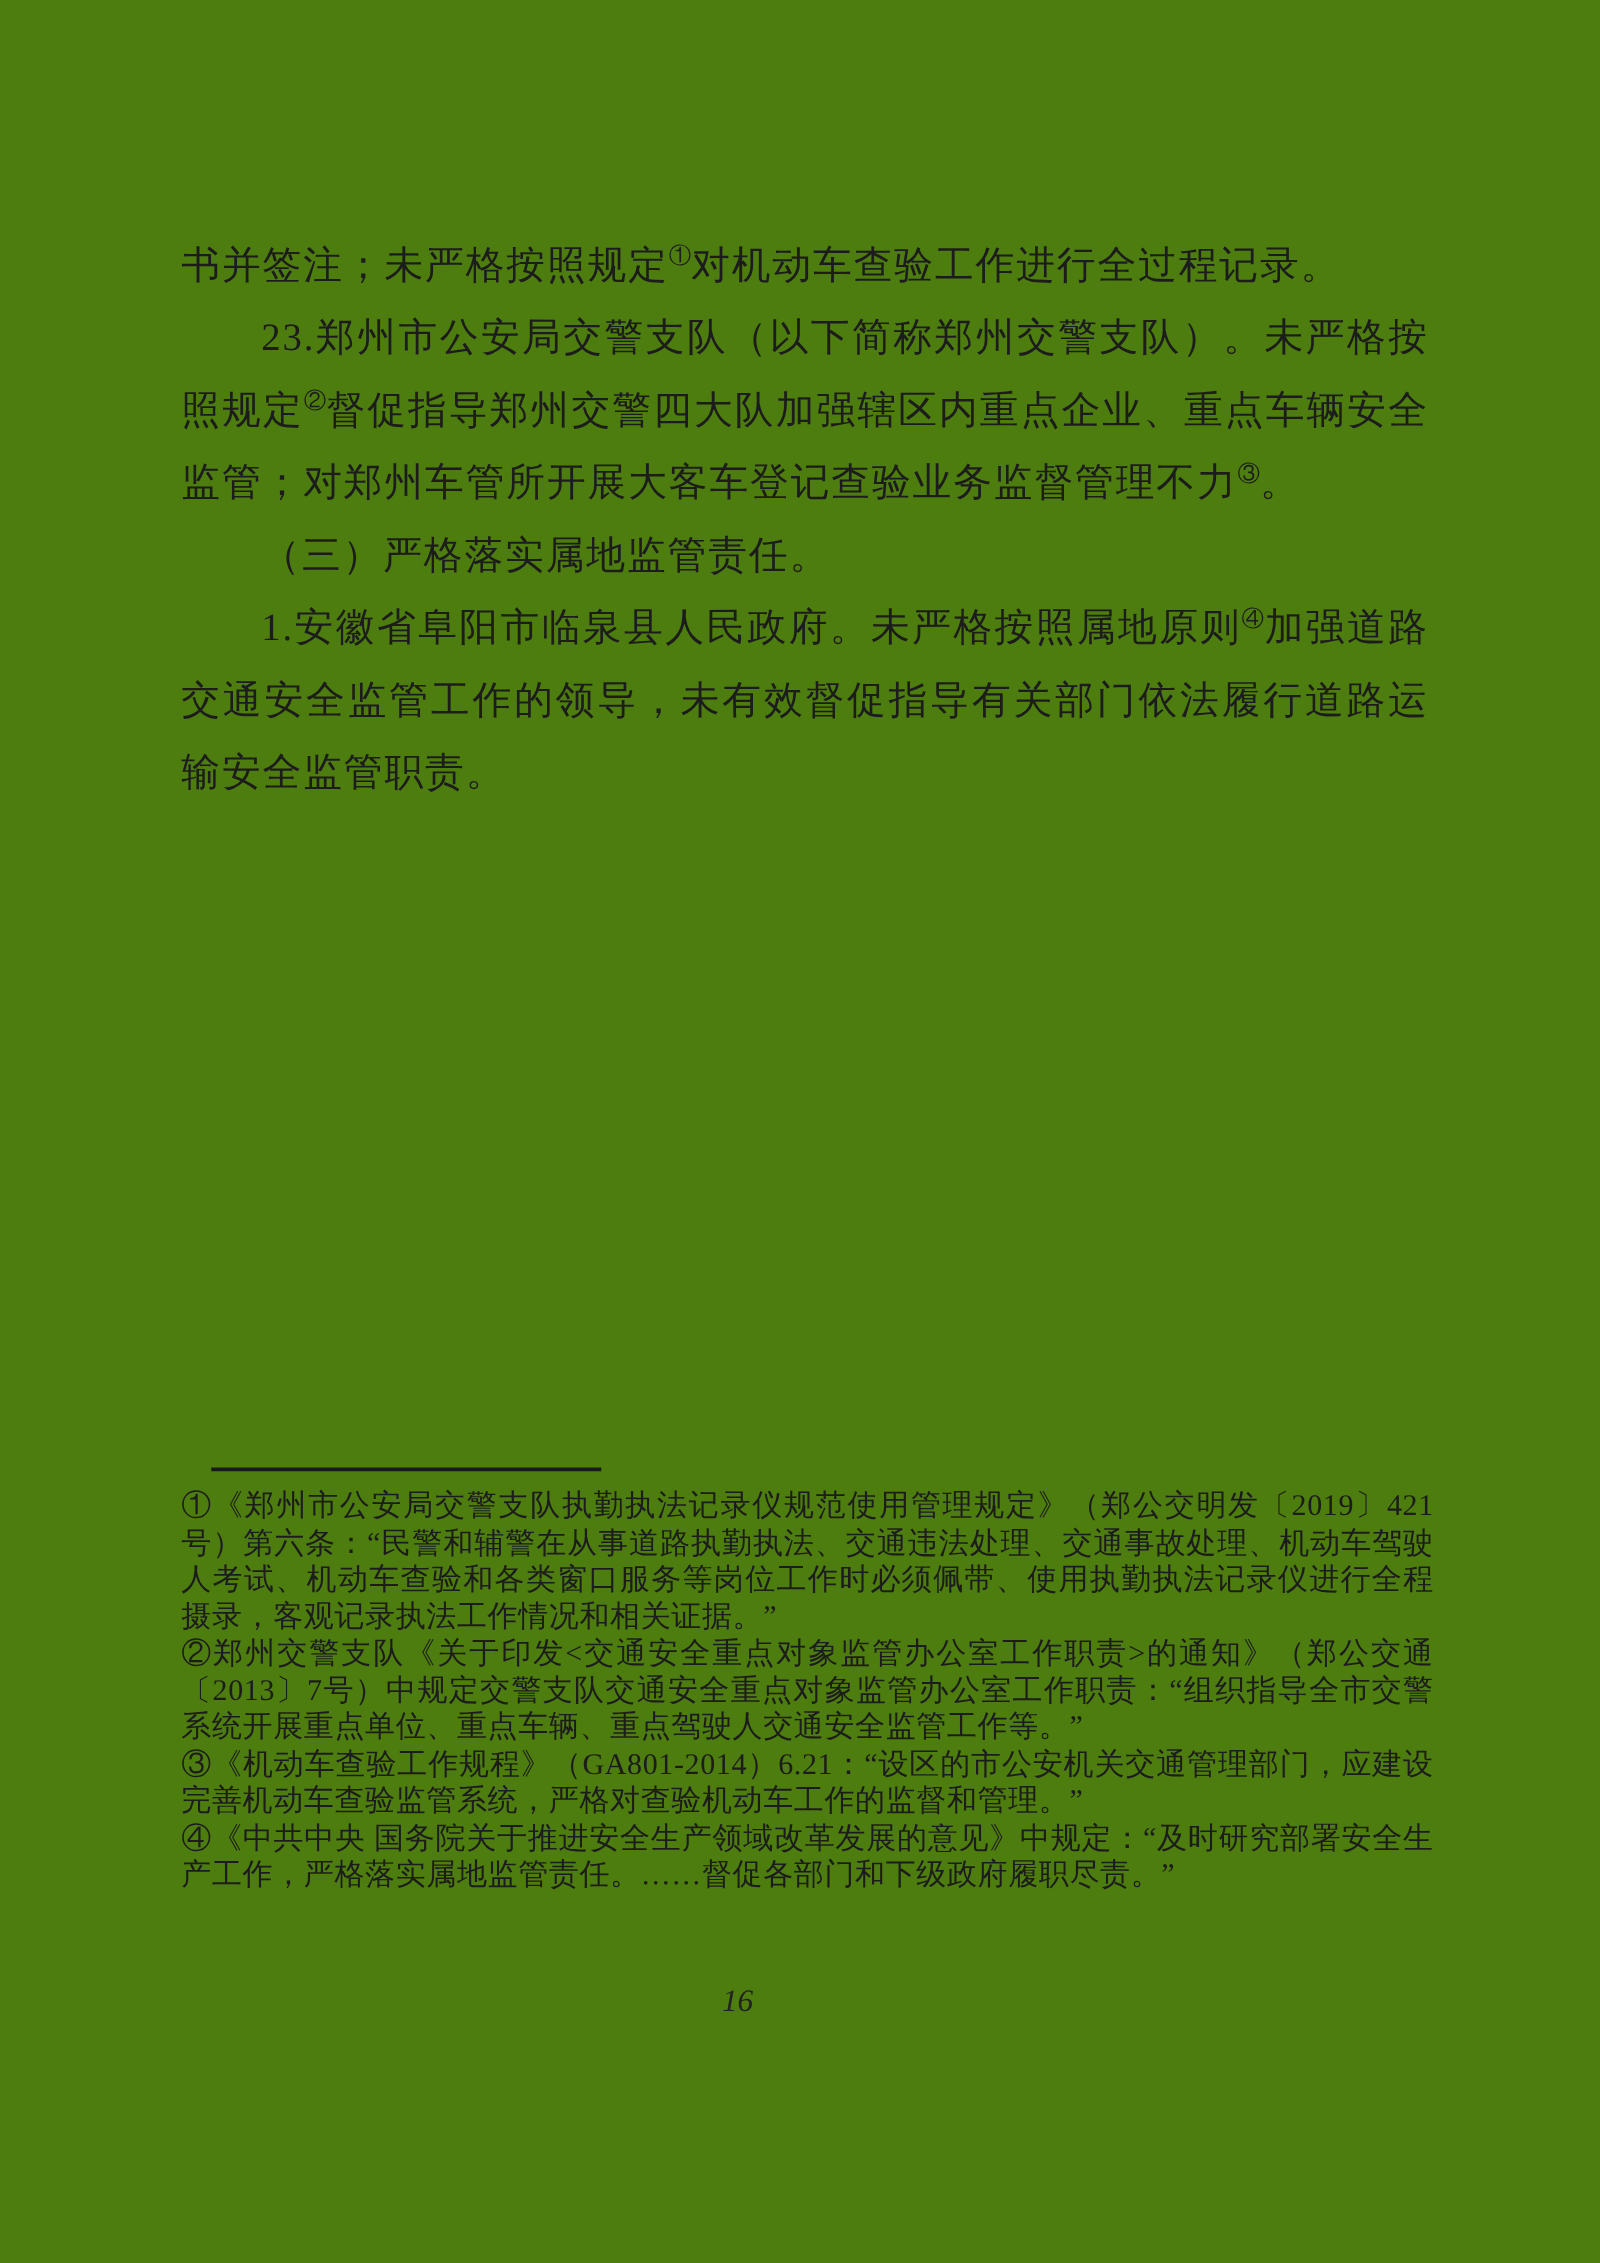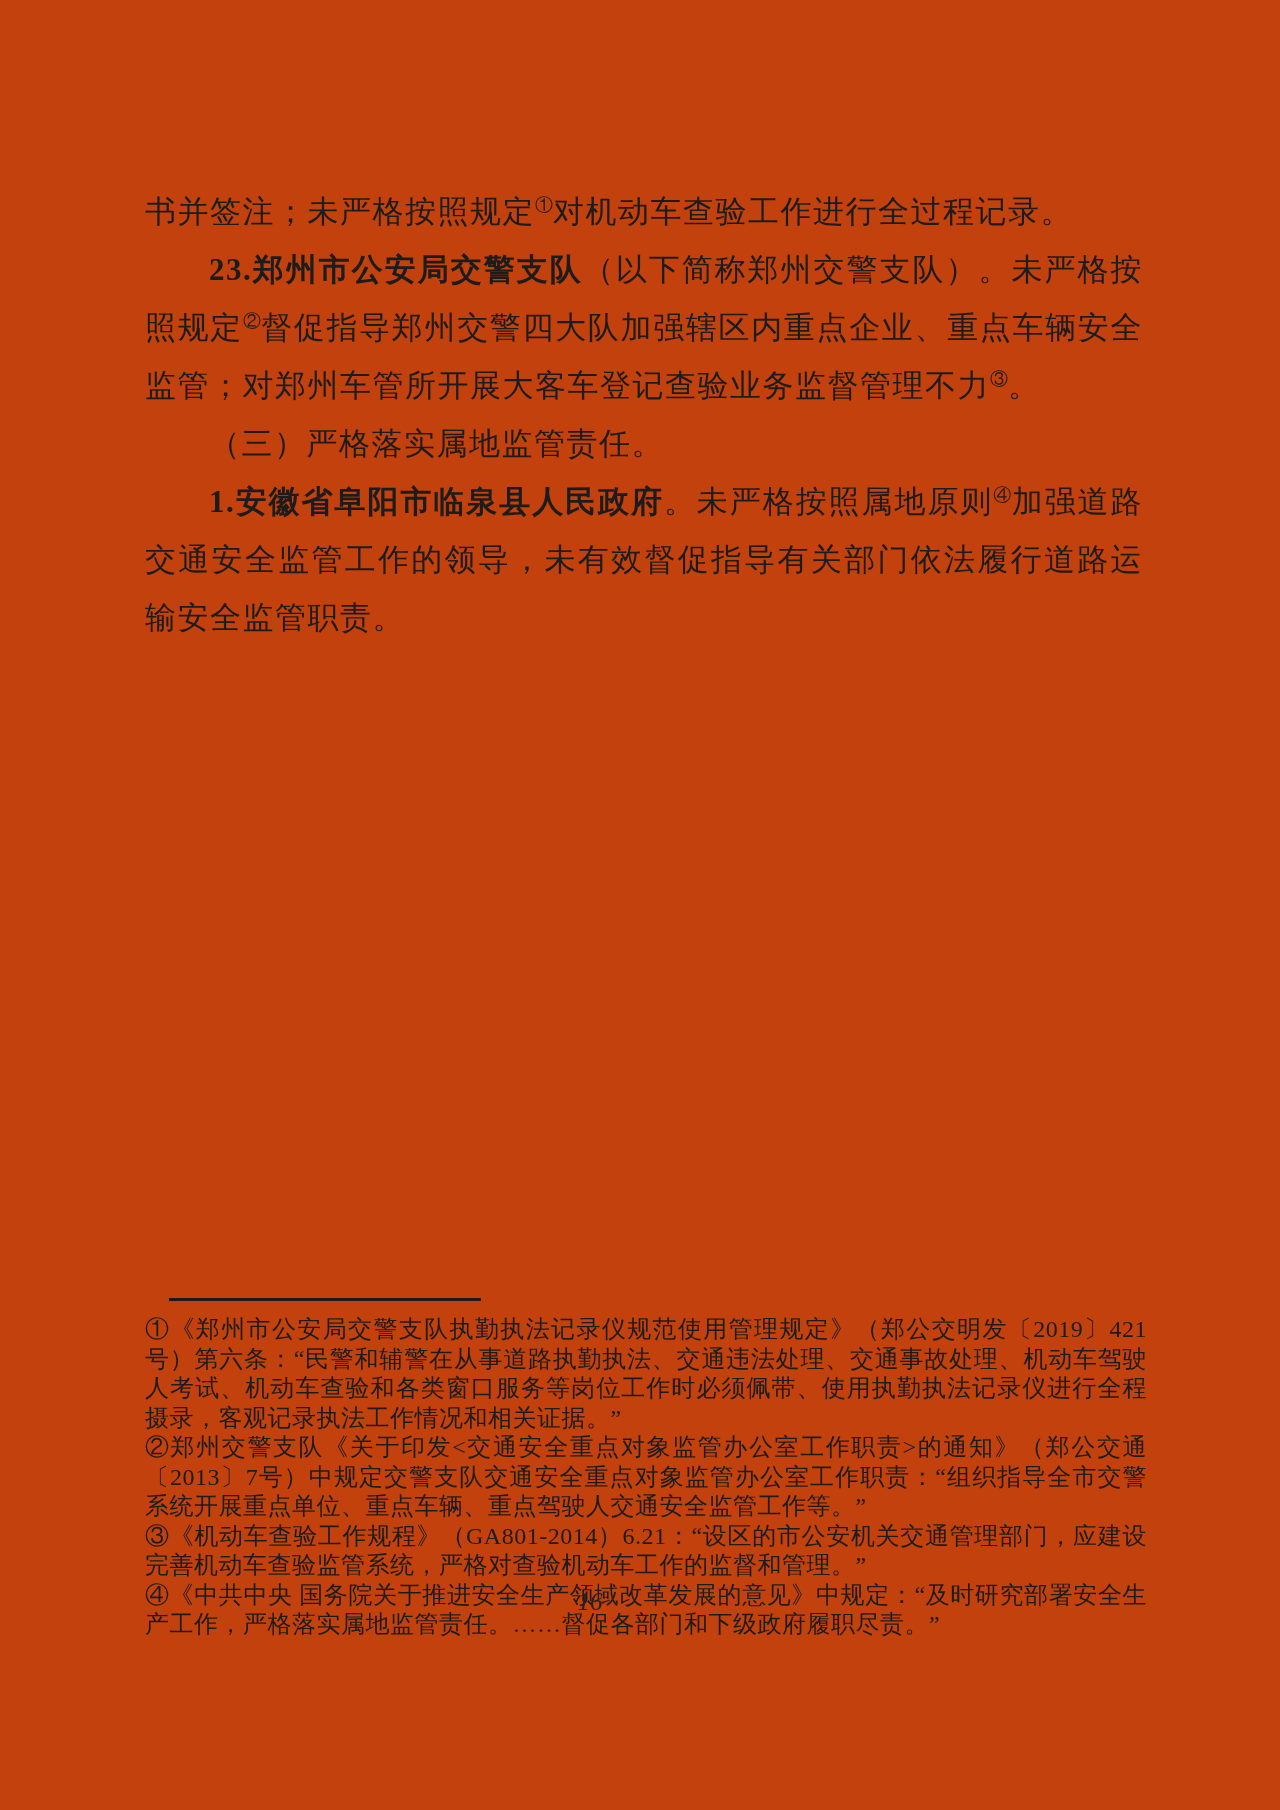--- a/index.html
+++ b/index.html
@@ -5,46 +5,46 @@
   html,body{margin:0;padding:0;}
   body{
     width:1280px;height:1810px;
     background:#ffffff;
     font-family:"Liberation Serif","DejaVu Serif",serif;
     color:#1c1c1c;
   }
   .doc-page{
     position:relative;
     width:1280px;height:1810px;
-    background:#c2410c;
+    background:#4d7c0f;
     overflow:hidden;
   }
   .content{
     position:absolute;
     left:145px;top:183px;width:998px;
   }
   p.body-par{
     margin:0;
     font-size:31px;
     line-height:58px;
     letter-spacing:1.5px;
     text-align:justify;
     text-justify:inter-character;
   }
   p.indent{text-indent:64px;}
-  .org{font-weight:700;}
+  .org{font-weight:400;}
   sup.fn-ref{
     font-size:0.58em;
     vertical-align:super;
     line-height:0;
     letter-spacing:0;
   }
   .footnotes{
     position:absolute;
-    left:145px;top:1298px;width:1002px;
+    left:145px;top:1174px;width:1002px;
   }
   .fn-divider{
     width:312px;
     border-top:3px solid #1a1a1a;
     margin:0 0 14px 24px;
     height:0;
   }
   p.footnote{
     margin:0;
     font-size:24px;

